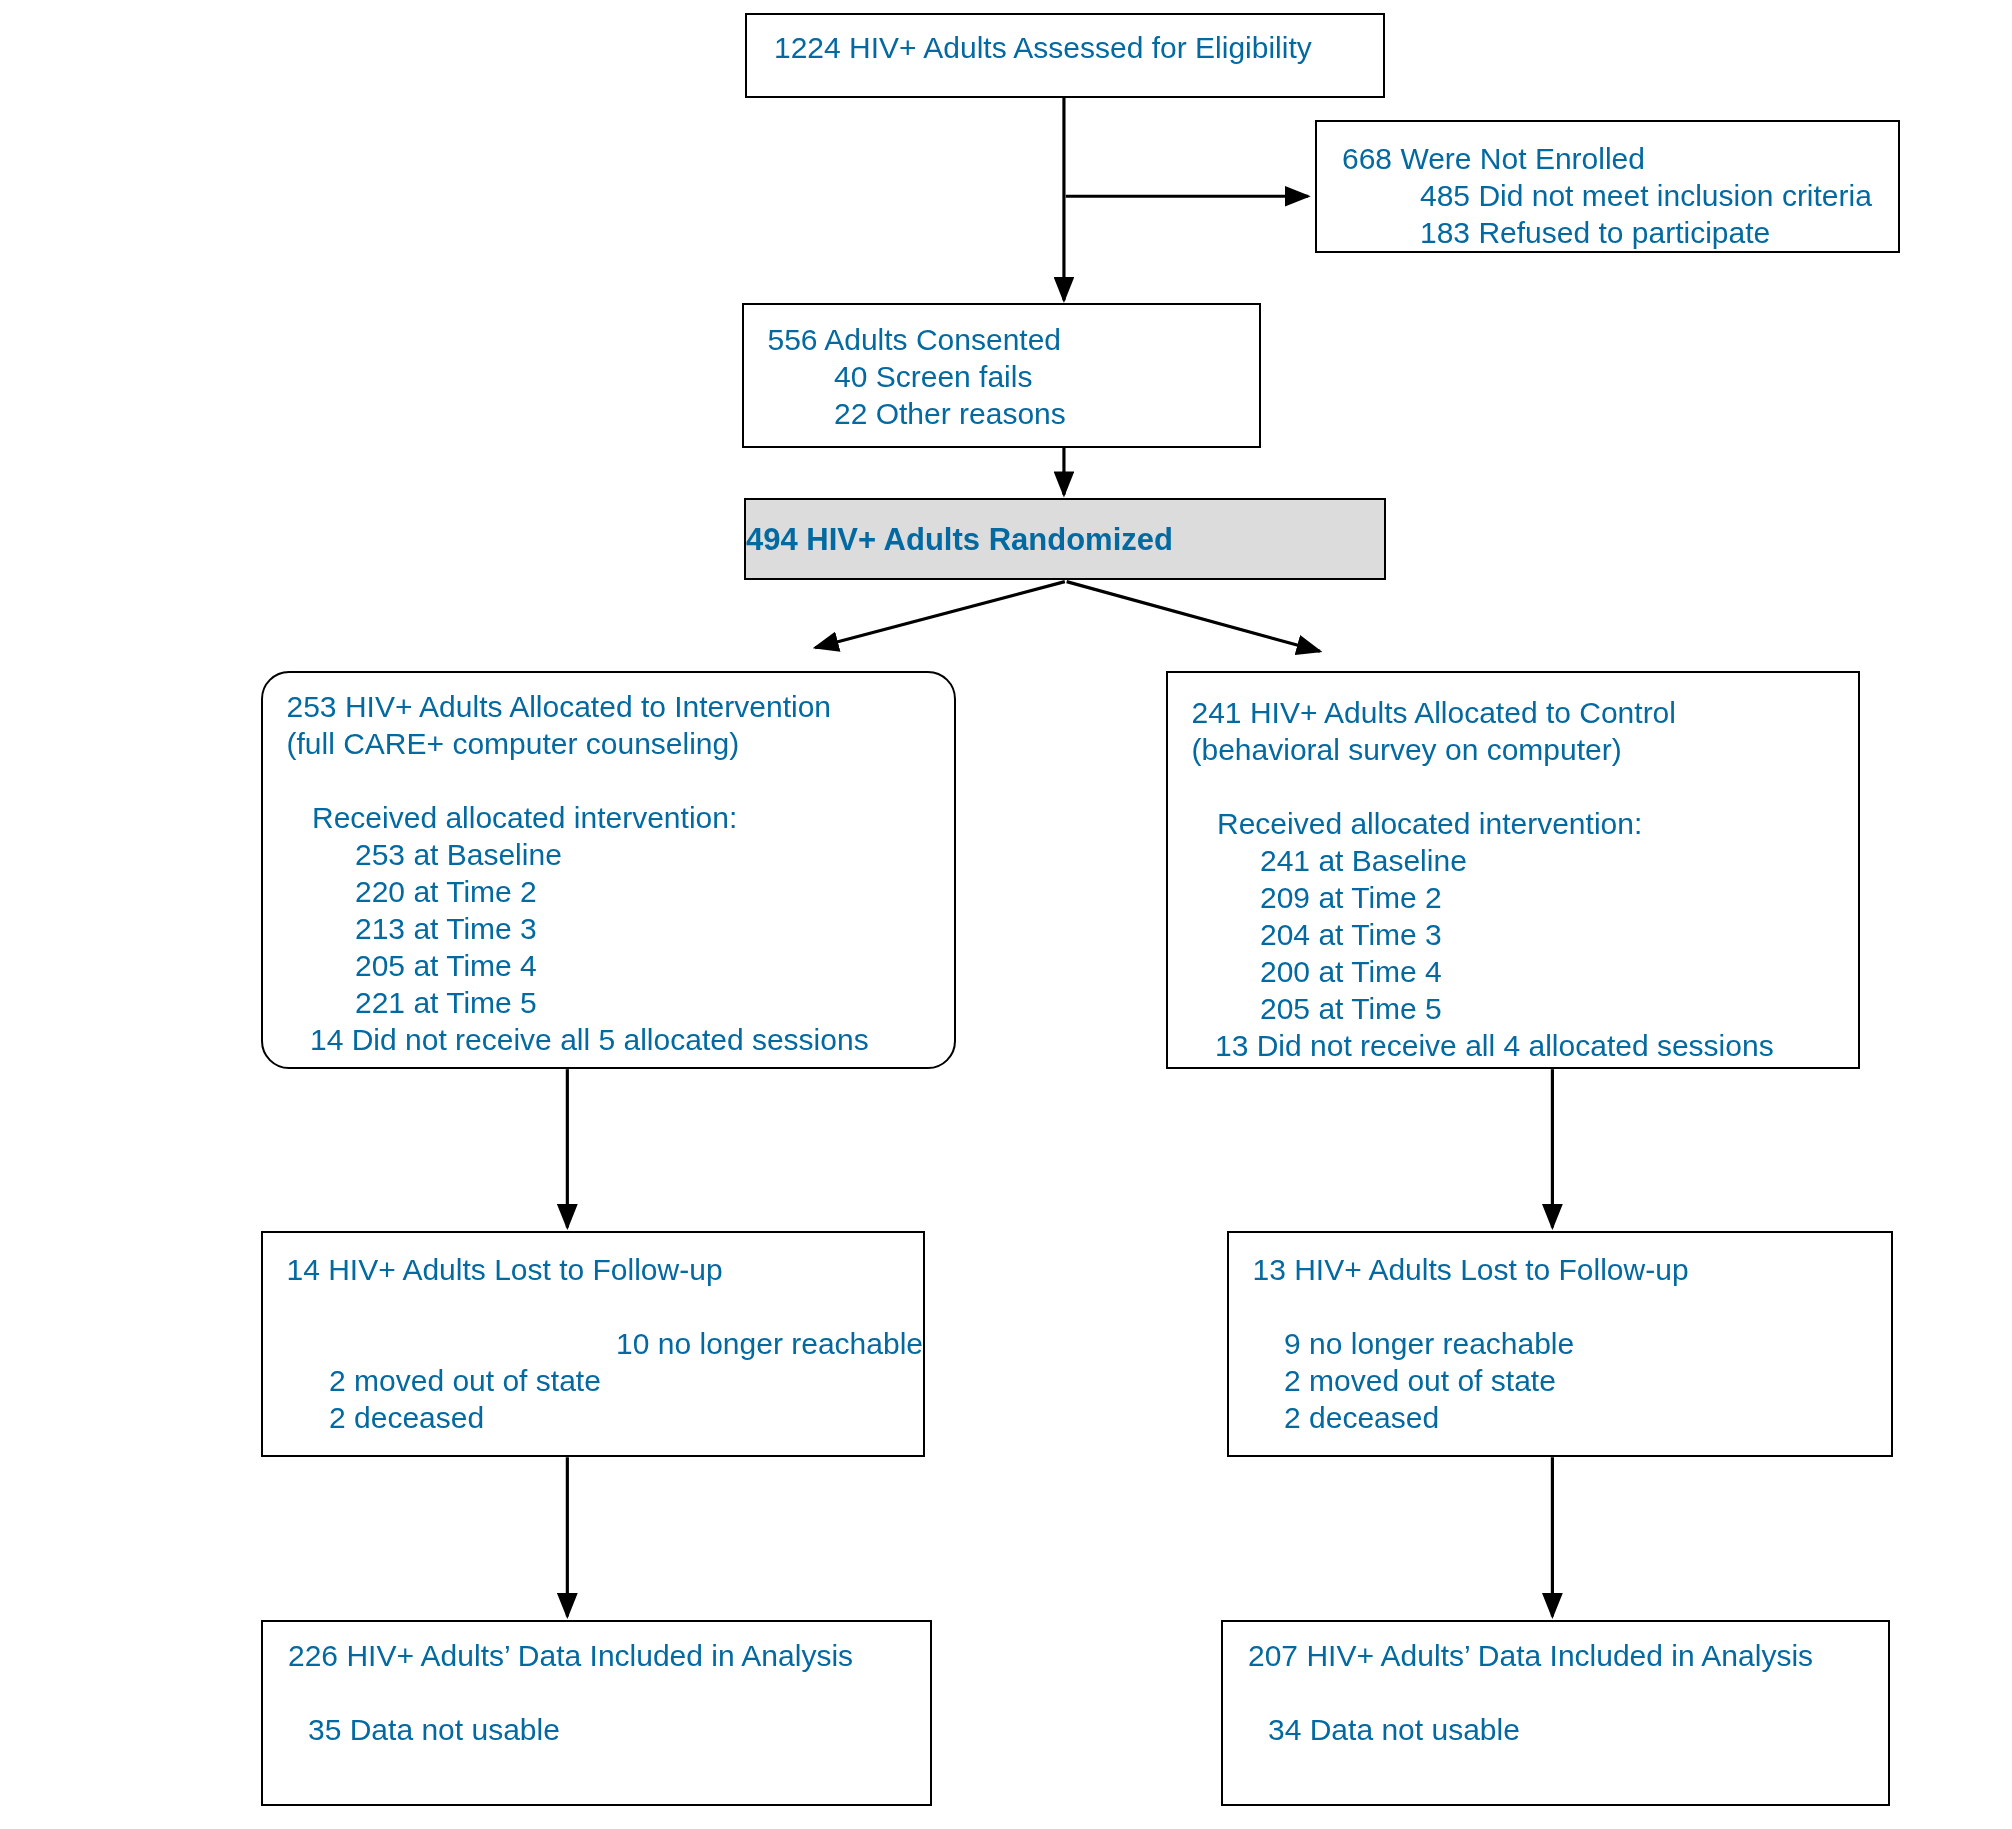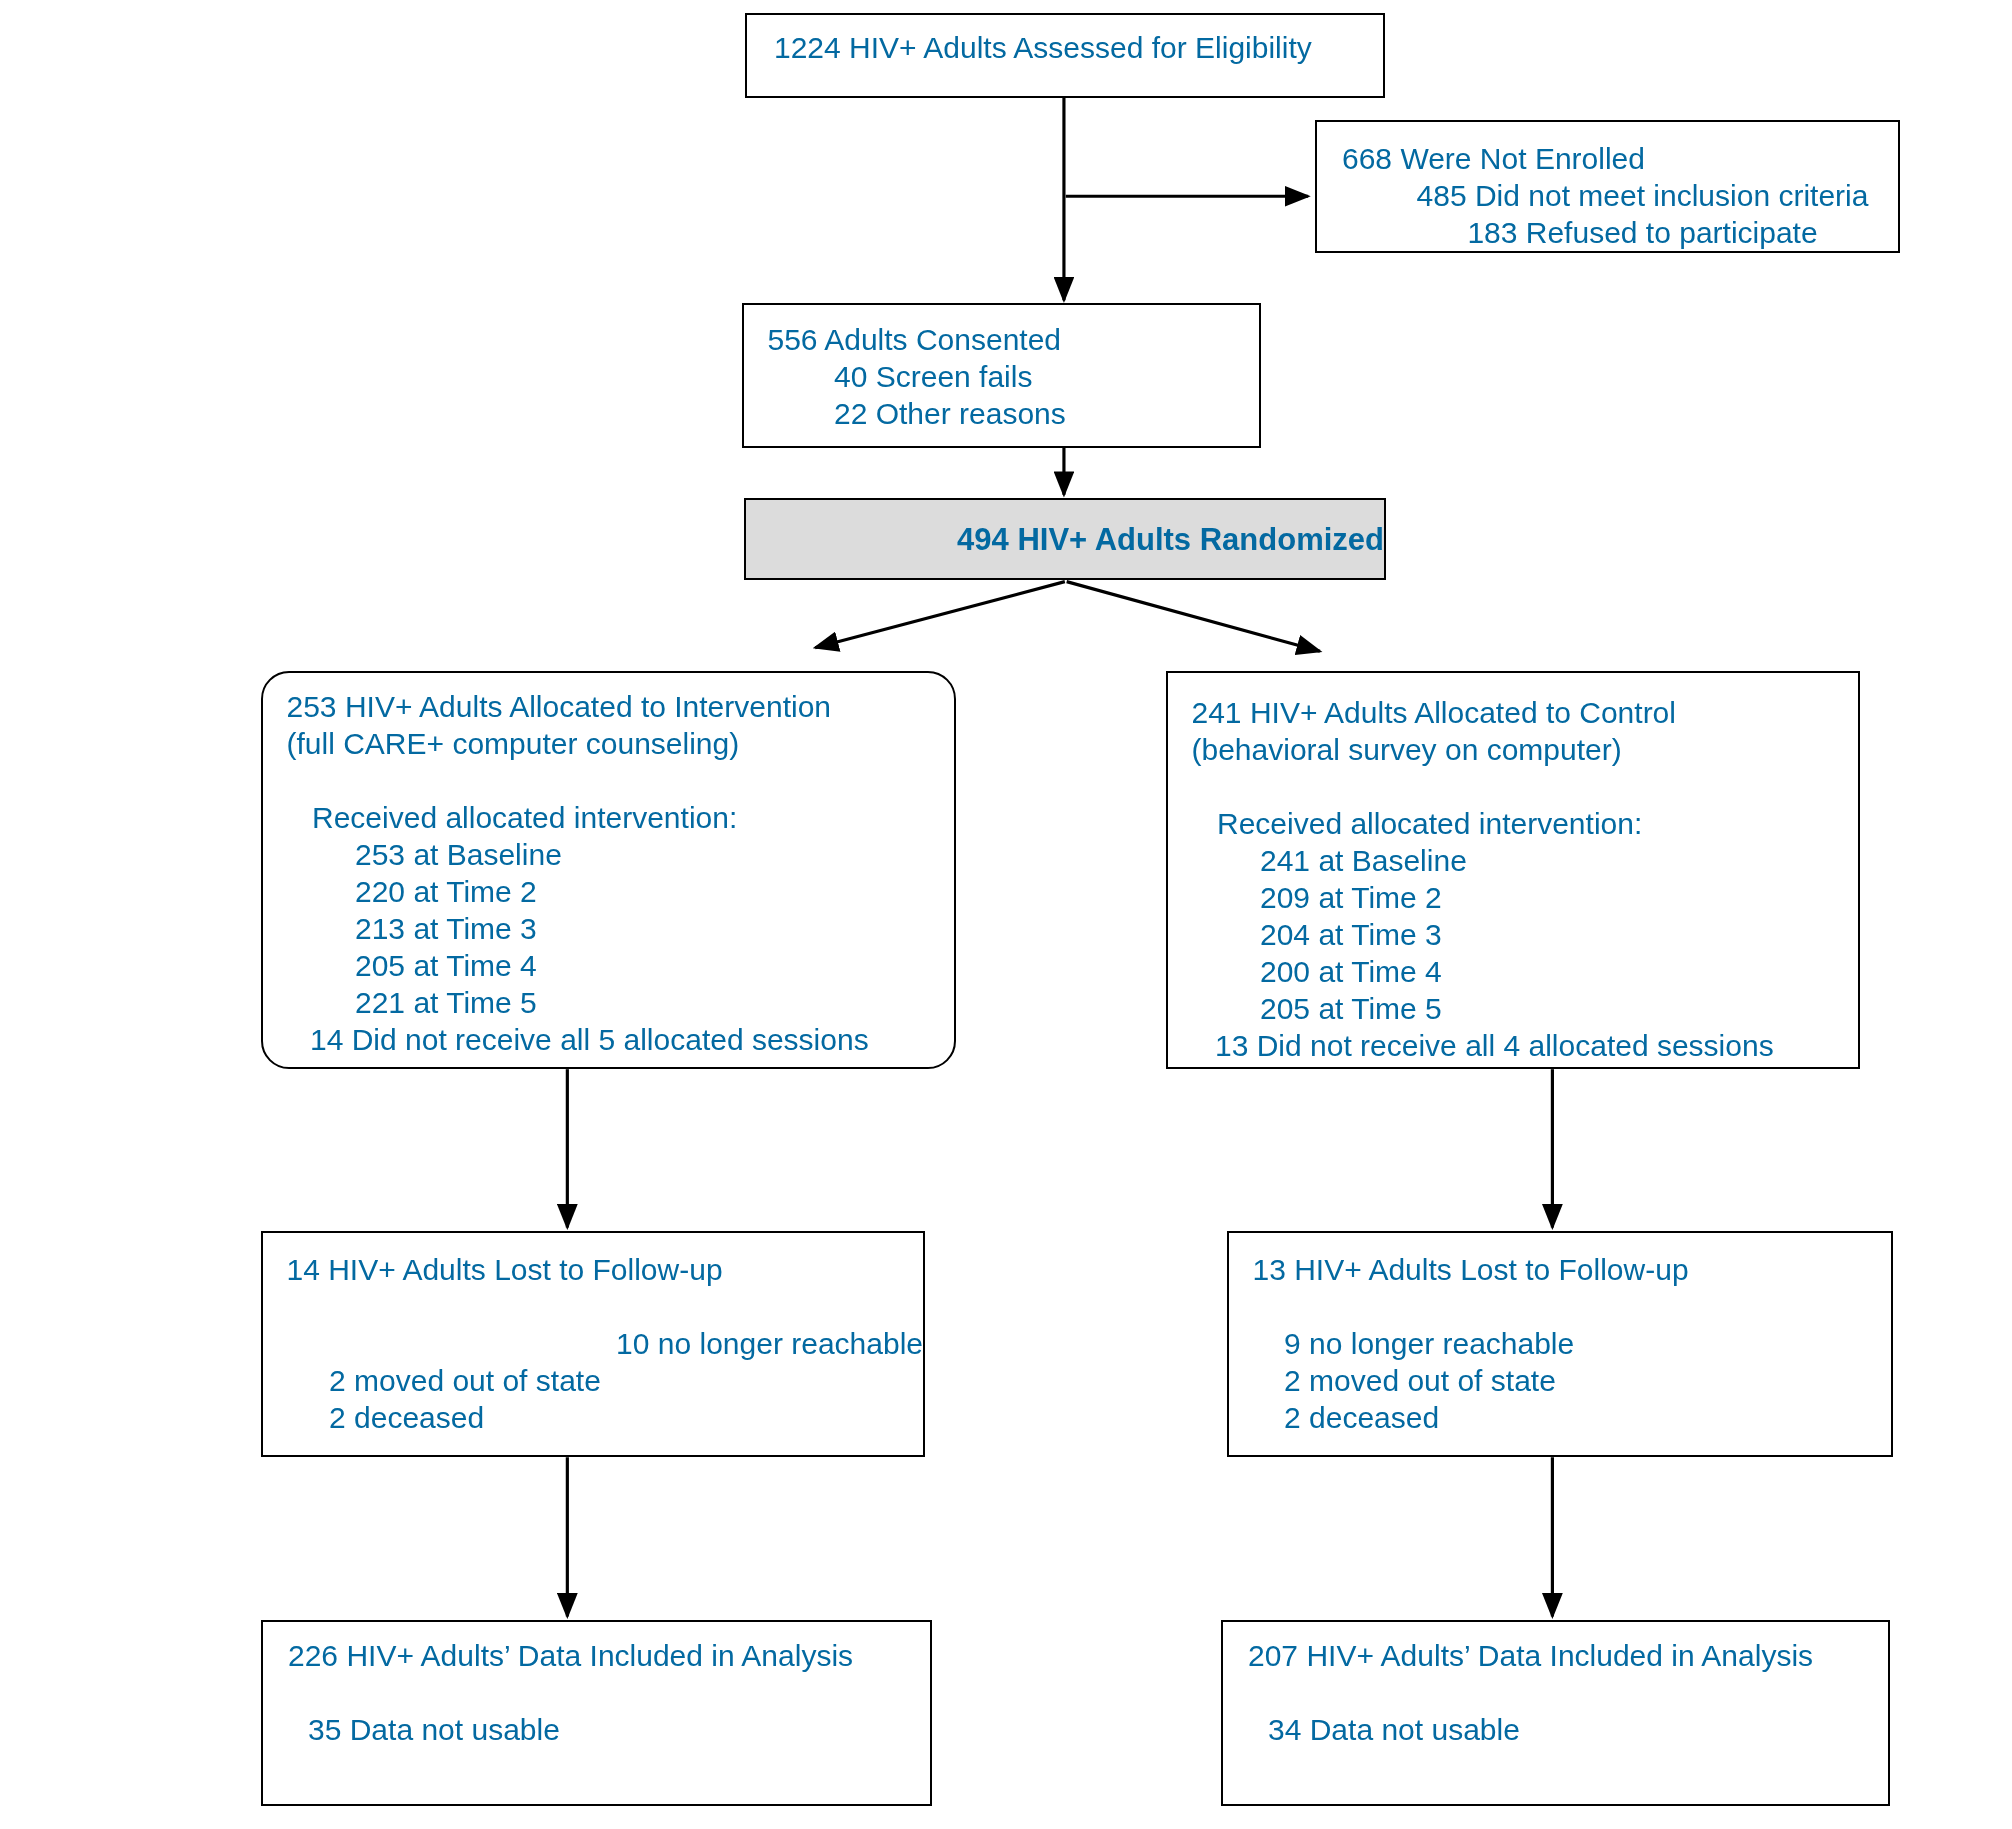--- a/index.html
+++ b/index.html
@@ -29,31 +29,31 @@
   
   .pl26  { padding-left: 23.5px; }
   .pl28  { padding-left: 25px; }
   .pl30  { padding-left: 27px; }
   .pl50  { padding-left: 45px; }
   .pl52  { padding-left: 47px; }
   .pl54  { padding-left: 49px; }
   .pl56  { padding-left: 51px; text-align: right; }
   .pl61  { padding-left: 55px; }
   .pl73  { padding-left: 66px; }
-  .pl77  { padding-left: 70px; text-align: center; }
+  .pl77  { padding-left: 103px; }
   .pl100 { padding-left: 90px; }
   .pl102 { padding-left: 92px; }
 
   .box-eligibility  { left: 745px;  top: 12.7px;   width: 640px; height: 85px;  padding-top: 14.5px; }
   .box-not-enrolled { left: 1315px; top: 120px;  width: 585px; height: 133px; padding-top: 18px; }
   .box-consented    { left: 742px;  top: 303px;  width: 519px; height: 145px; padding-top: 16.3px; }
   .box-randomized   {
     left: 744px; top: 498px; width: 642px; height: 82px;
     background: #dcdcdc;
-    display: flex; align-items: center; justify-content: flex-end;
+    display: flex; align-items: center; justify-content: flex-start;
     font-weight: bold; font-size: 31px;
   }
   .box-intervention { left: 261px;  top: 671px;  width: 695px; height: 398px; padding-top: 14.5px; border-radius: 28px; }
   .box-control      { left: 1166px; top: 671px;  width: 694px; height: 398px; padding-top: 21px; }
   .box-int-lost     { left: 261px;  top: 1231px; width: 664px; height: 226px; padding-top: 18px; }
   .box-ctrl-lost    { left: 1227px; top: 1231px; width: 666px; height: 226px; padding-top: 18px; }
   .box-int-analysis { left: 261px;  top: 1620px; width: 671px; height: 186px; padding-top: 14.5px; }
   .box-ctrl-analysis{ left: 1221px; top: 1620px; width: 669px; height: 186px; padding-top: 14.5px; }
 </style>
 </head>

